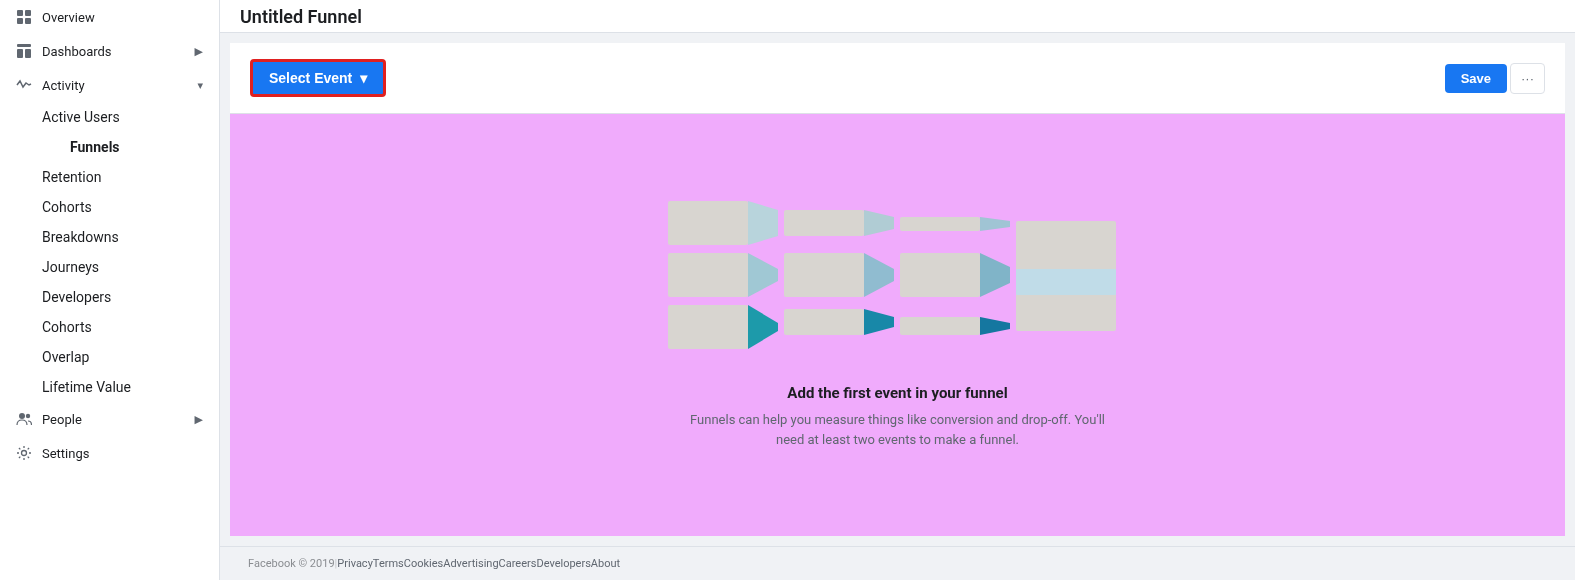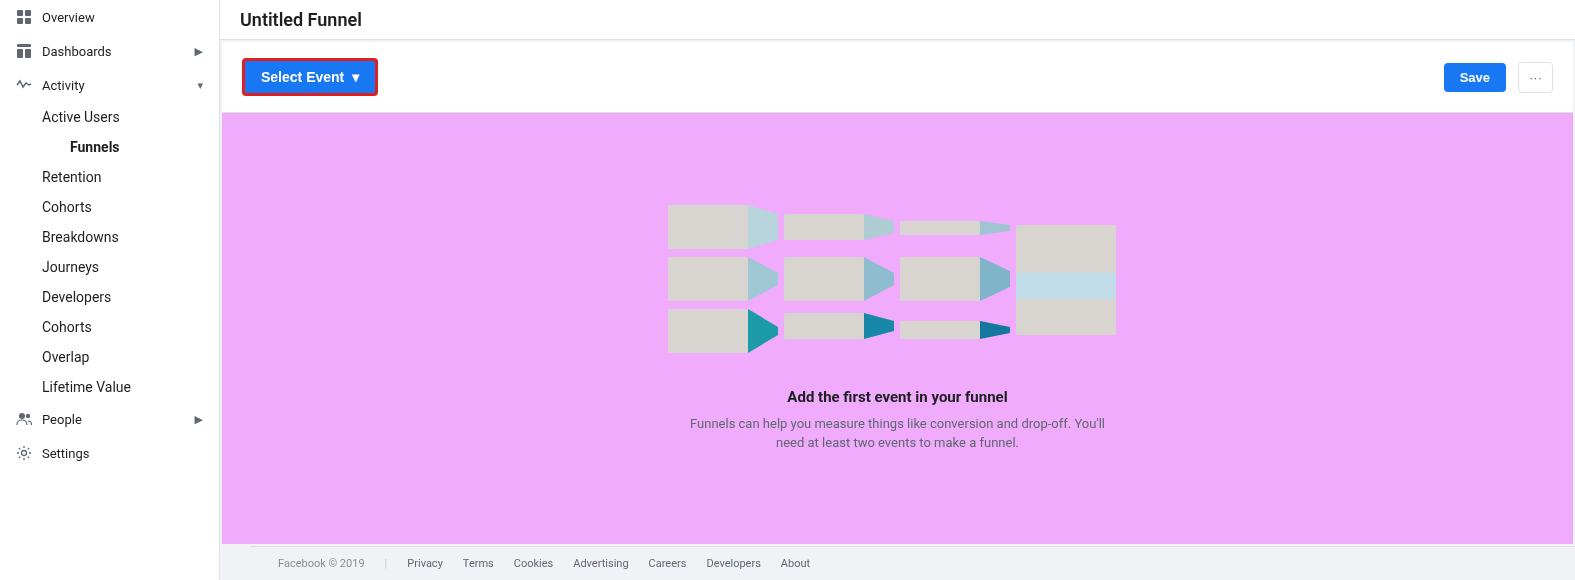--- a/index.html
+++ b/index.html
@@ -53,36 +53,36 @@
       display: flex;
       flex-direction: column;
       background: #f0f2f5;
       overflow: hidden;
     }
 
     
     .topbar {
       background: #fff;
       padding: 12px 20px;
-      height: 40px;
+      height: 33px;
       display: flex;
       align-items: center;
       border-bottom: 1px solid #dde1e7;
     }
     .topbar-title {
       font-size: 18px;
       font-weight: 600;
       color: #1c1e21;
     }
 
     
     .content {
       flex: 1;
       background: #fff;
-      margin: 2px;
+      margin: 10px;
       display: flex;
       flex-direction: column;
       overflow: hidden;
     }
 
     
     .toolbar {
       display: flex;
       align-items: center;
       padding: 16px 20px;
@@ -102,21 +102,21 @@
       display: flex;
       align-items: center;
       gap: 8px;
       outline: none;
     }
 
     .toolbar-right {
       margin-left: auto;
       display: flex;
       align-items: center;
-      gap: 12px;
+      gap: 3px;
     }
 
     .save-btn {
       background: #1877f2;
       color: #fff;
       border: none;
       padding: 7px 16px;
       border-radius: 4px;
       cursor: pointer;
       font-size: 13px;
@@ -164,25 +164,24 @@
       line-height: 1.5;
     }
 
     
     .footer {
       background: #f0f2f5;
       border-top: 1px solid #dde1e7;
       padding: 10px 28px;
       display: flex;
       align-items: center;
-      gap: 20px;
+      gap: 0;
       font-size: 11px;
       color: #8a8d91;
       flex-wrap: wrap;
-      margin-left: 30px;
     }
     .footer-link {
       color: #606770;
       cursor: pointer;
       text-decoration: none;
     }
     .footer-divider {
       color: #c5c7ca;
     }
   </style>

